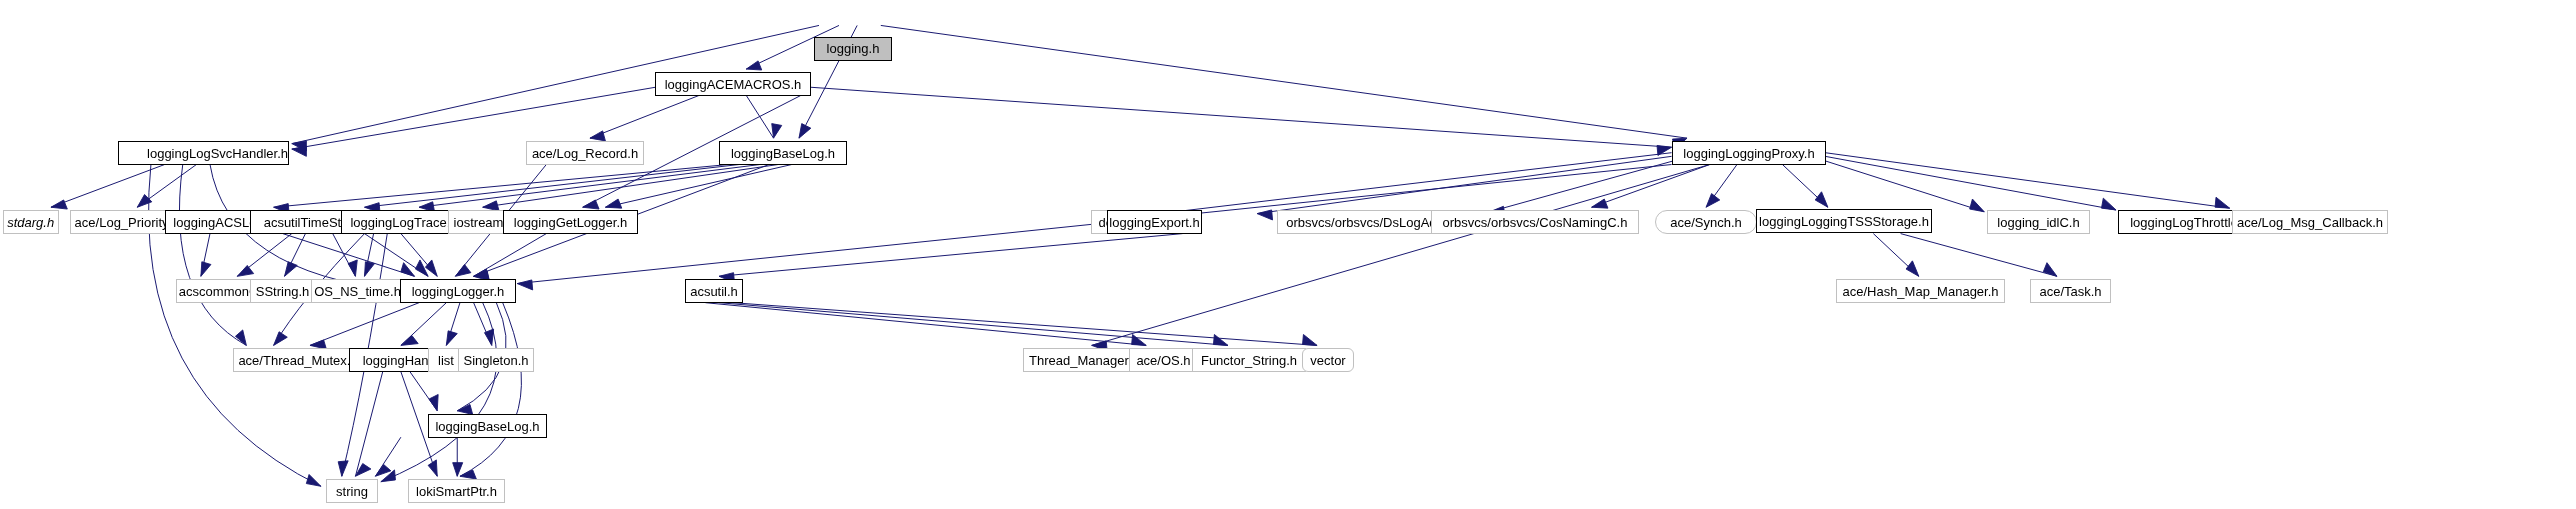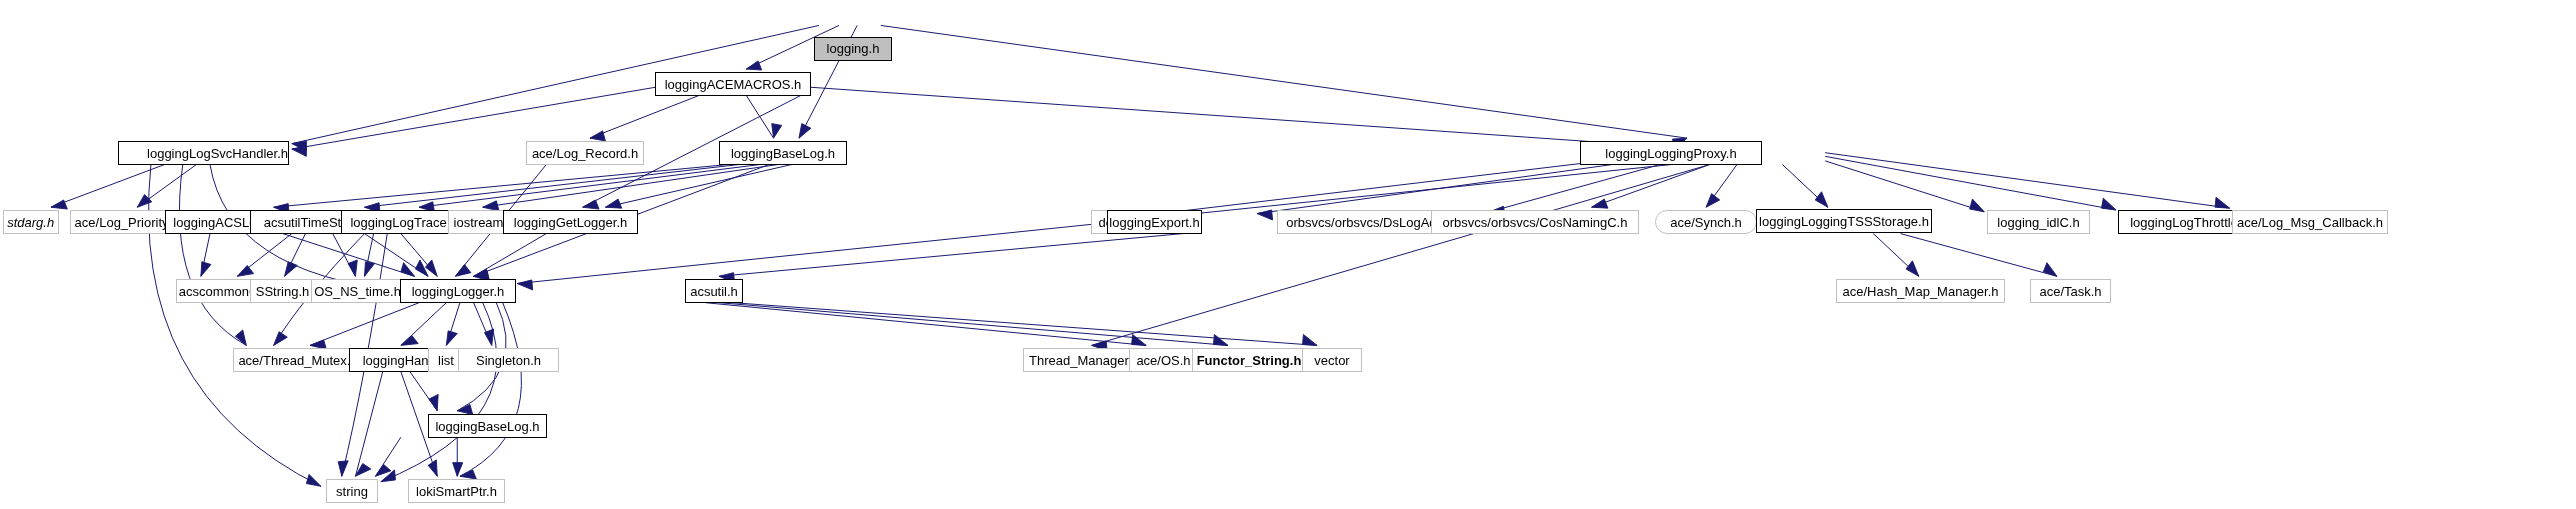--- a/index.html
+++ b/index.html
@@ -307,21 +307,21 @@
     </div>
     <div class="node strong" style="left: 118px; top: 141px; width: 171px; padding-left: 28px;">
       <span class="node-label">loggingLogSvcHandler.h</span>
     </div>
     <div class="node weak" style="left: 526px; top: 141px; width: 118px;">
       <span class="node-label">ace/Log_Record.h</span>
     </div>
     <div class="node strong" style="left: 719px; top: 141px; width: 128px;">
       <span class="node-label">loggingBaseLog.h</span>
     </div>
-    <div class="node strong" style="left: 1580px; top: 141px; width: 182px;">
+    <div class="node strong" style="left: 1672px; top: 141px; width: 154px;">
       <span class="node-label">loggingLoggingProxy.h</span>
     </div>
     <div class="node weak" style="left: 2.7px; top: 210px; width: 56px; font-style: italic;">
       <span class="node-label">stdarg.h</span>
     </div>
     <div class="node weak" style="left: 70px; top: 210px; width: 113px;">
       <span class="node-label">ace/Log_Priority.h</span>
     </div>
     <div class="node strong" style="left: 165px; top: 210px; width: 136px;">
       <span class="node-label">loggingACSLogger.h</span>
@@ -388,33 +388,33 @@
     </div>
     <div class="node weak" style="left: 233px; top: 348px; width: 130px;">
       <span class="node-label">ace/Thread_Mutex.h</span>
     </div>
     <div class="node strong" style="left: 349px; top: 348px; width: 125px;">
       <span class="node-label">loggingHandler.h</span>
     </div>
     <div class="node weak" style="left: 428px; top: 348px; width: 36px;">
       <span class="node-label">list</span>
     </div>
-    <div class="node weak" style="left: 458px; top: 348px; width: 101px;">
+    <div class="node weak" style="left: 458px; top: 348px; width: 76px;">
       <span class="node-label">Singleton.h</span>
     </div>
     <div class="node weak" style="left: 1023px; top: 348px; width: 122px;">
       <span class="node-label">Thread_Manager.h</span>
     </div>
     <div class="node weak" style="left: 1129px; top: 348px; width: 69px;">
       <span class="node-label">ace/OS.h</span>
     </div>
-    <div class="node weak" style="left: 1192px; top: 348px; width: 114px; font-weight: bold;">
+    <div class="node weak" style="left: 1192px; top: 348px; width: 114px;">
       <span class="node-label">Functor_String.h</span>
     </div>
-    <div class="node weak" style="left: 1302px; top: 348px; width: 60px;">
+    <div class="node weak" style="left: 1302px; top: 348px; width: 52px; border-radius: 6px;">
       <span class="node-label">vector</span>
     </div>
     <div class="node strong" style="left: 397px; top: 414px; width: 119px; margin-left: 31px;">
       <span class="node-label">loggingBaseLog.h</span>
     </div>
     <div class="node weak" style="left: 326px; top: 479px; width: 52px;">
       <span class="node-label">string</span>
     </div>
     <div class="node weak" style="left: 408px; top: 479px; width: 97px;">
       <span class="node-label">lokiSmartPtr.h</span>

